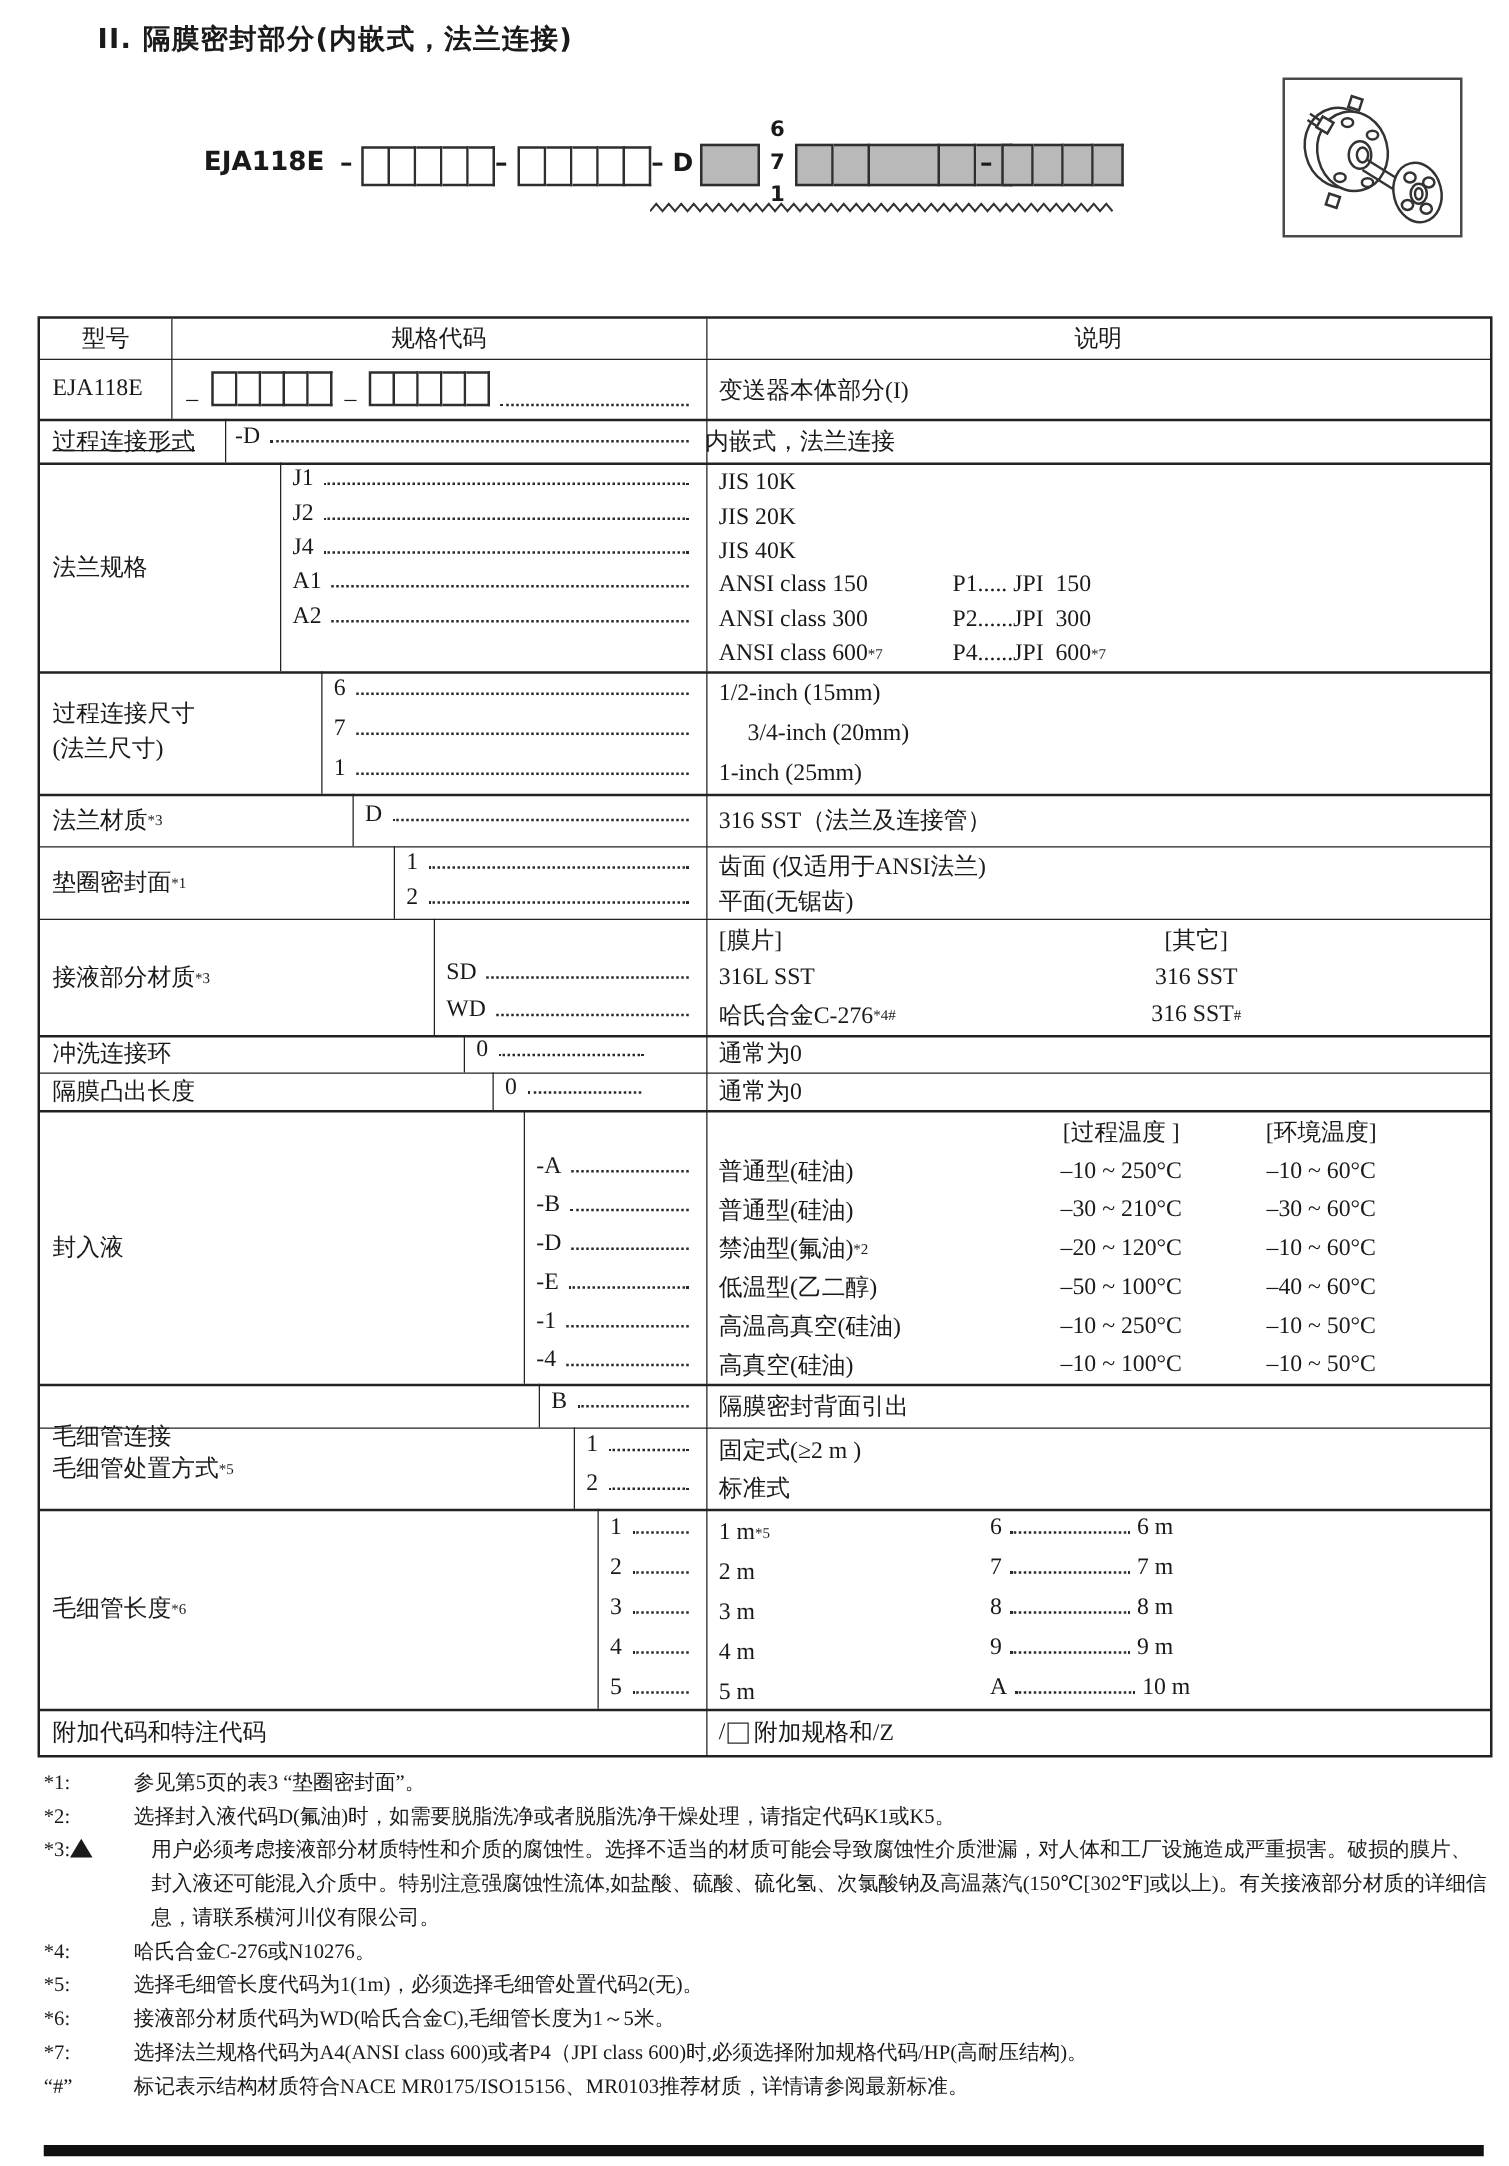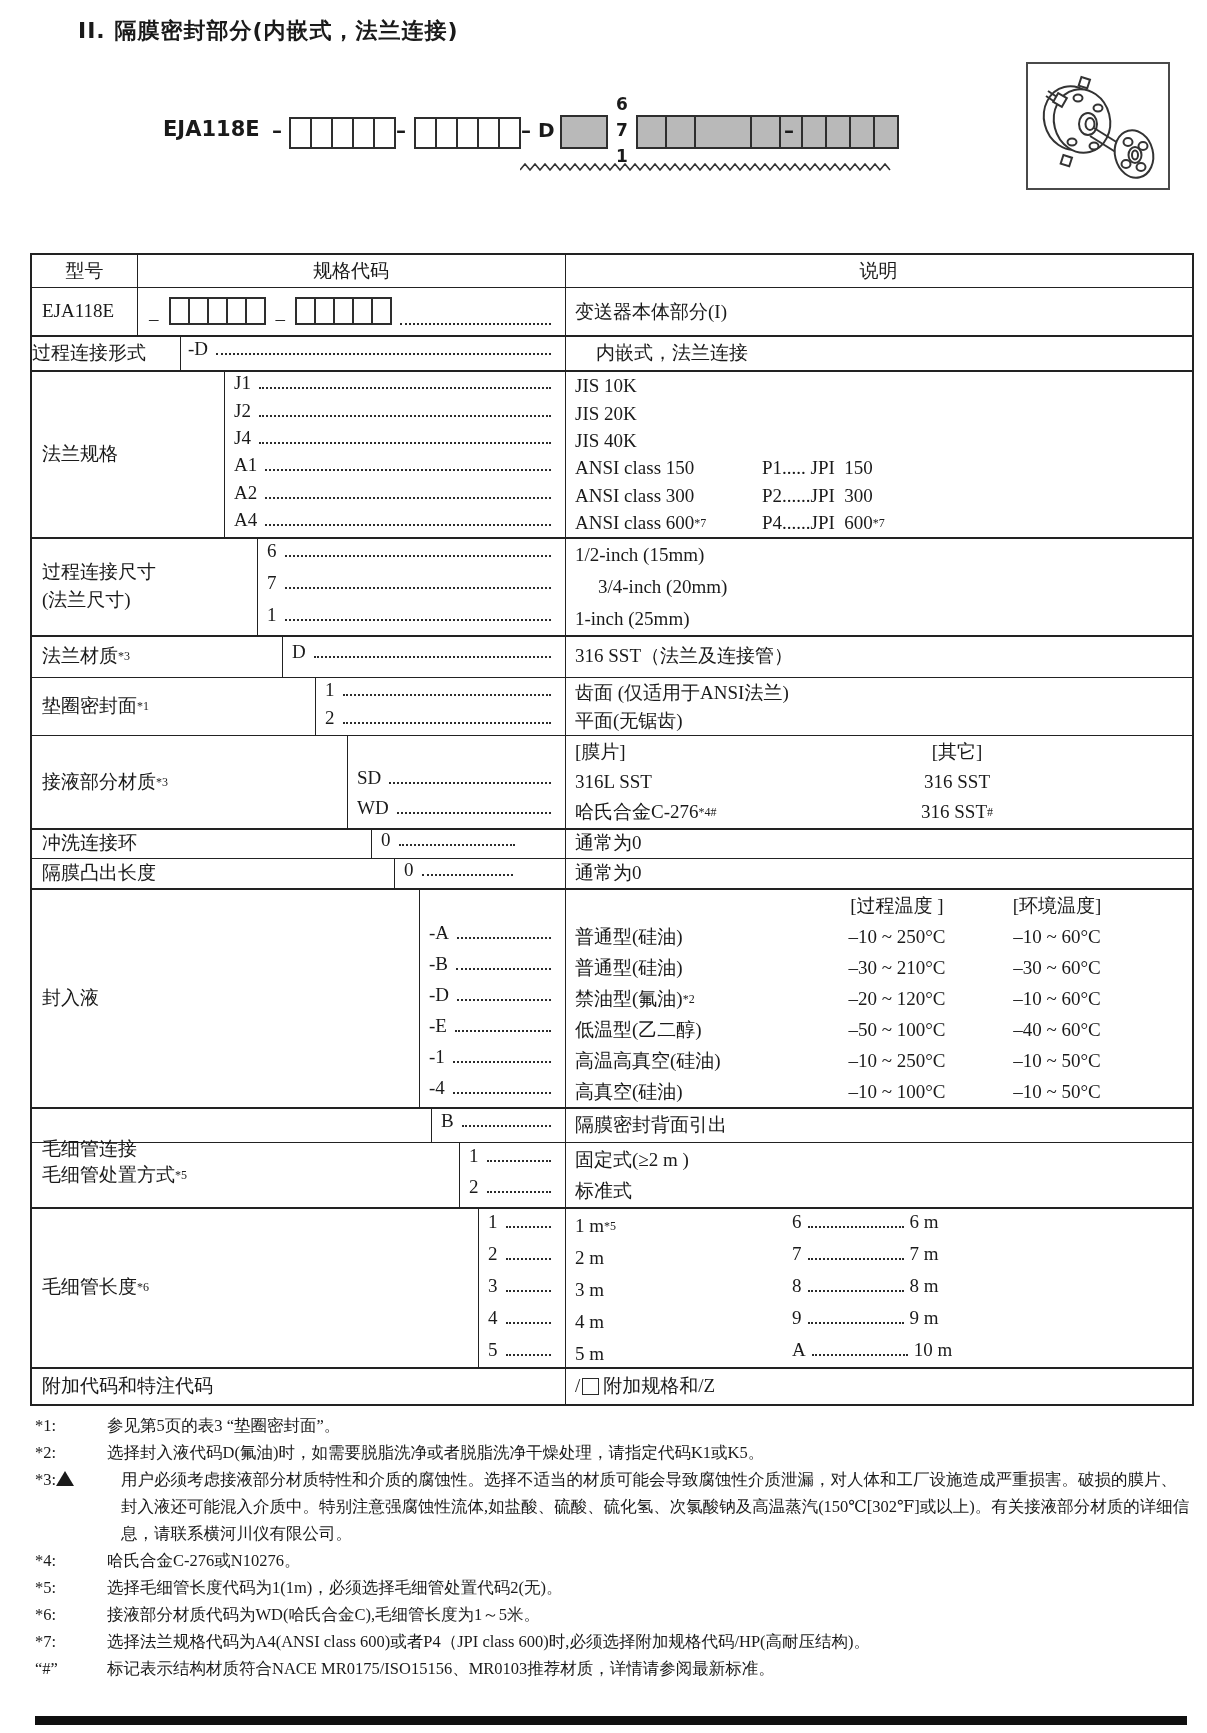--- a/index.html
+++ b/index.html
@@ -175,50 +175,46 @@
           <span class="wbox" style="width:17px;height:24px;"></span>
           <span class="wbox" style="width:17px;height:24px;"></span>
           <span class="wbox" style="width:17px;height:24px;"></span>
           <span class="wbox" style="width:17px;height:24px;"></span>
           <span class="wbox" style="width:17px;height:24px;"></span>
         </span>
       <span class="leader"></span>
     </div>
     <div class="abs desc" style="left:543px;top:42px;height:30px;">变送器本体部分(I)</div>
 
-    <div class="abs lbl" style="left:0;top:80px;height:35px;">过程连接形式</div>
+    <div class="abs lbl" style="left:10px;top:80px;height:35px;text-decoration:underline;">过程连接形式</div>
     <div class="abs codeline" style="left:156px;top:83px;width:369px;height:30px;">
       <span class="code">-D</span>
         <span class="leader"></span>
     </div>
-    <div class="abs desc" style="left:564px;top:83px;height:30px;">内嵌式，法兰连接</div>
+    <div class="abs desc" style="left:532px;top:83px;height:30px;">内嵌式，法兰连接</div>
 
     <div class="abs lbl" style="left:10px;top:115px;height:167px;">法兰规格</div>
     <div class="abs codeline" style="left:202px;top:117px;width:323px;height:27px;">
         <span class="code">J1</span>
         <span class="leader"></span>
       </div>
     <div class="abs codeline" style="left:202px;top:145px;width:323px;height:27px;">
         <span class="code">J2</span>
         <span class="leader"></span>
       </div>
     <div class="abs codeline" style="left:202px;top:172px;width:323px;height:27px;">
         <span class="code">J4</span>
         <span class="leader"></span>
       </div>
     <div class="abs codeline" style="left:202px;top:199px;width:323px;height:27px;">
         <span class="code">A1</span>
         <span class="leader"></span>
       </div>
     <div class="abs codeline" style="left:202px;top:227px;width:323px;height:27px;">
         <span class="code">A2</span>
-        <span class="leader"></span>
-      </div>
-    <div class="abs codeline" style="left:202px;top:254px;width:323px;height:27px;">
-        <span class="code">A4</span>
         <span class="leader"></span>
       </div>
     <div class="abs desc" style="left:543px;top:117px;height:27px;">JIS 10K</div>
     <div class="abs desc" style="left:543px;top:145px;height:27px;">JIS 20K</div>
     <div class="abs desc" style="left:543px;top:172px;height:27px;">JIS 40K</div>
     <div class="abs desc" style="left:543px;top:199px;height:27px;">ANSI class 150</div>
     <div class="abs desc" style="left:543px;top:227px;height:27px;">ANSI class 300</div>
     <div class="abs desc" style="left:543px;top:254px;height:27px;"><span>ANSI class 600</span><span class="sup">*7</span></div>
     <div class="abs desc" style="left:730px;top:199px;height:27px;">P1..... JPI  150</div>
     <div class="abs desc" style="left:730px;top:227px;height:27px;">P2......JPI  300</div>

